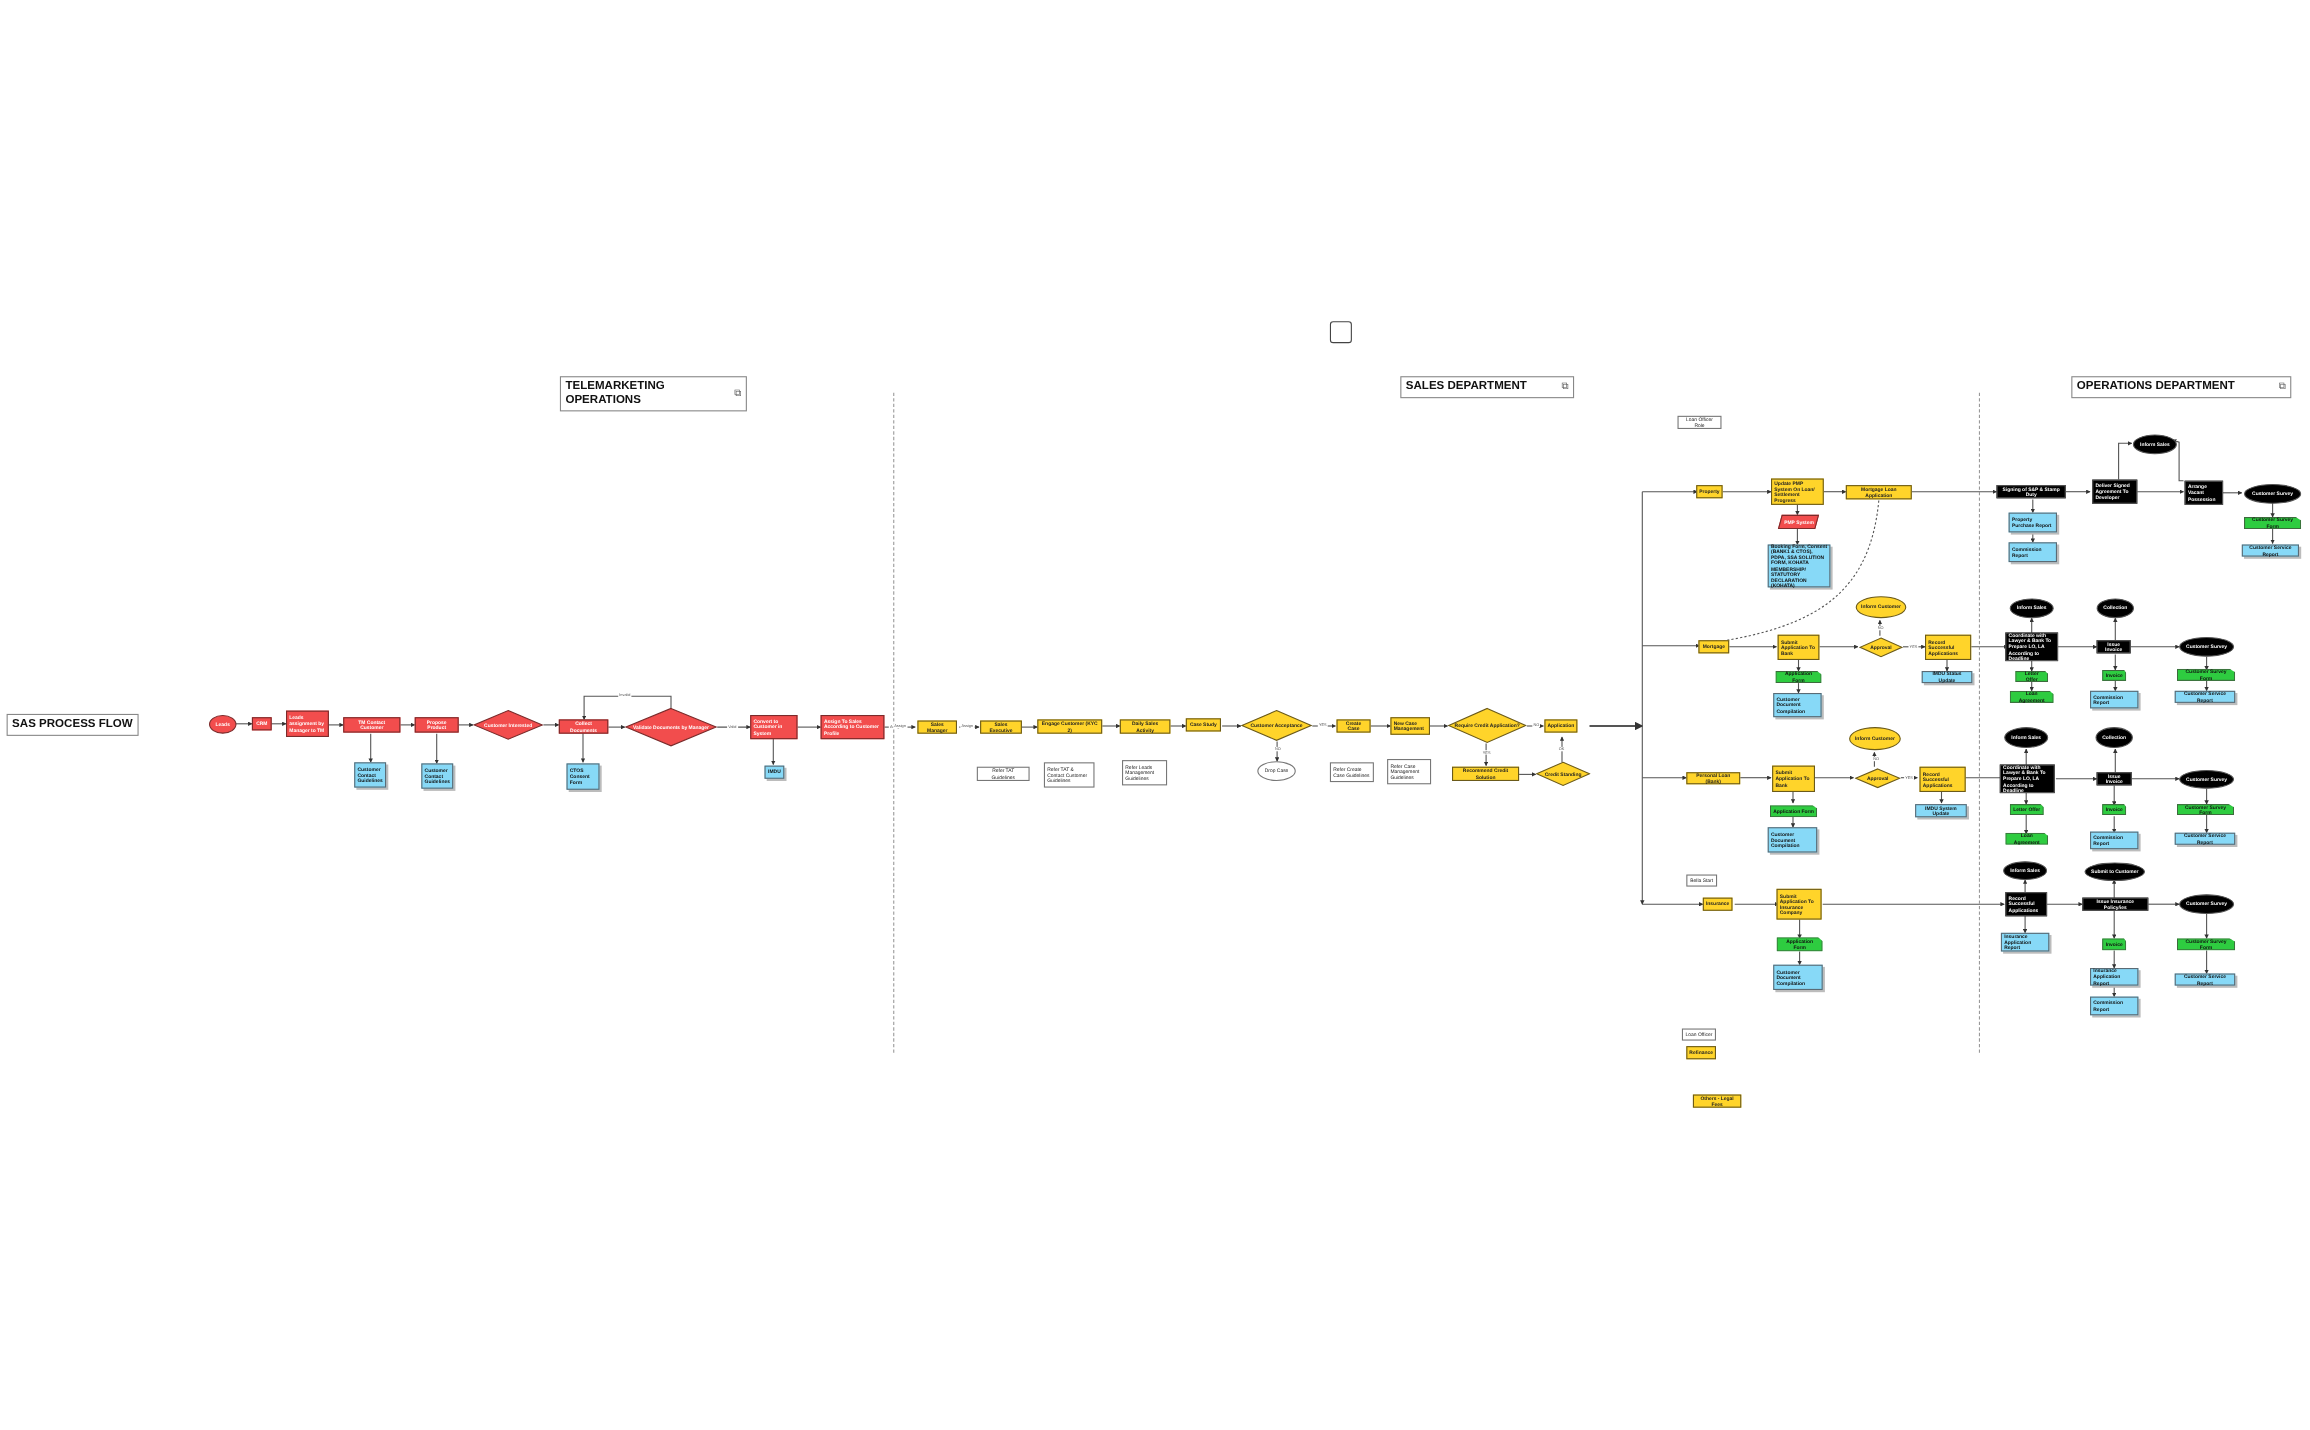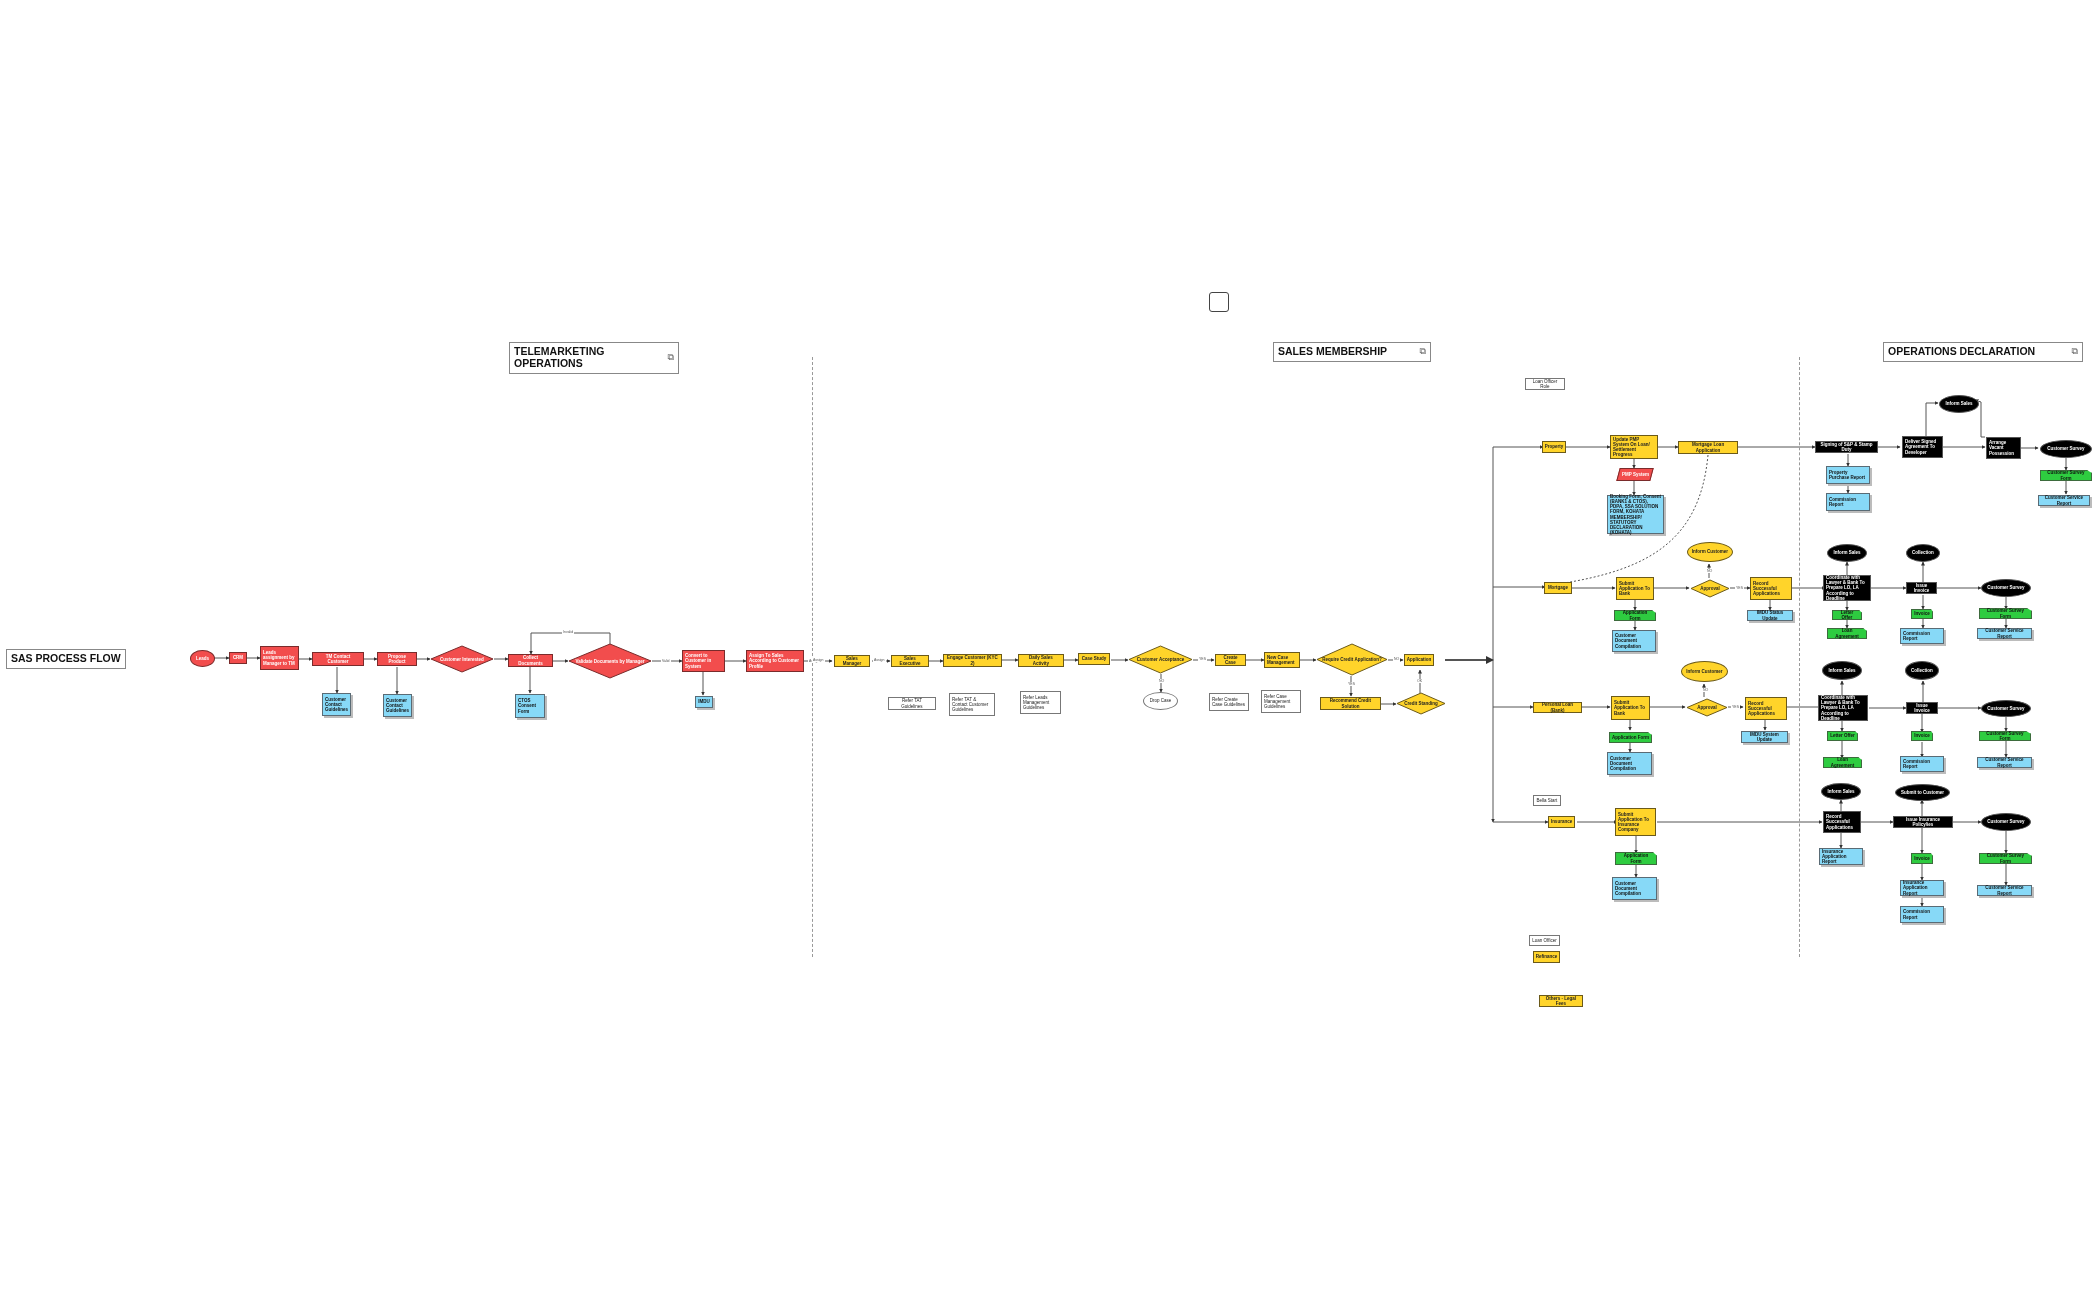--- a/index.html
+++ b/index.html
@@ -159,25 +159,25 @@
 
 <div class="title" style="left:6px;top:649px;width:120px;height:20px;">
       <span>SAS PROCESS FLOW</span>
     </div>
 
 <div class="title" style="left:509px;top:342px;width:170px;height:32px;">
   <span style="width:110px">TELEMARKETING OPERATIONS</span>
   <span class="ico">⧉</span>
 </div>
 <div class="title" style="left:1273px;top:342px;width:158px;height:20px;">
-  <span>SALES MEMBERSHIP</span>
+  <span>SALES DEPARTMENT</span>
   <span class="ico">⧉</span>
 </div>
 <div class="title" style="left:1883px;top:342px;width:200px;height:20px;">
-  <span>OPERATIONS DECLARATION</span>
+  <span>OPERATIONS DEPARTMENT</span>
   <span class="ico">⧉</span>
 </div>
 
 <div class="n red ellipse" style="left:190px;top:650px;width:25px;height:17px;">
       <span>Leads</span>
     </div>
 <div class="n red" style="left:229px;top:652px;width:18px;height:12px;">
       <span>CRM</span>
     </div>
 <div class="n red left" style="left:260px;top:646px;width:39px;height:24px;">

